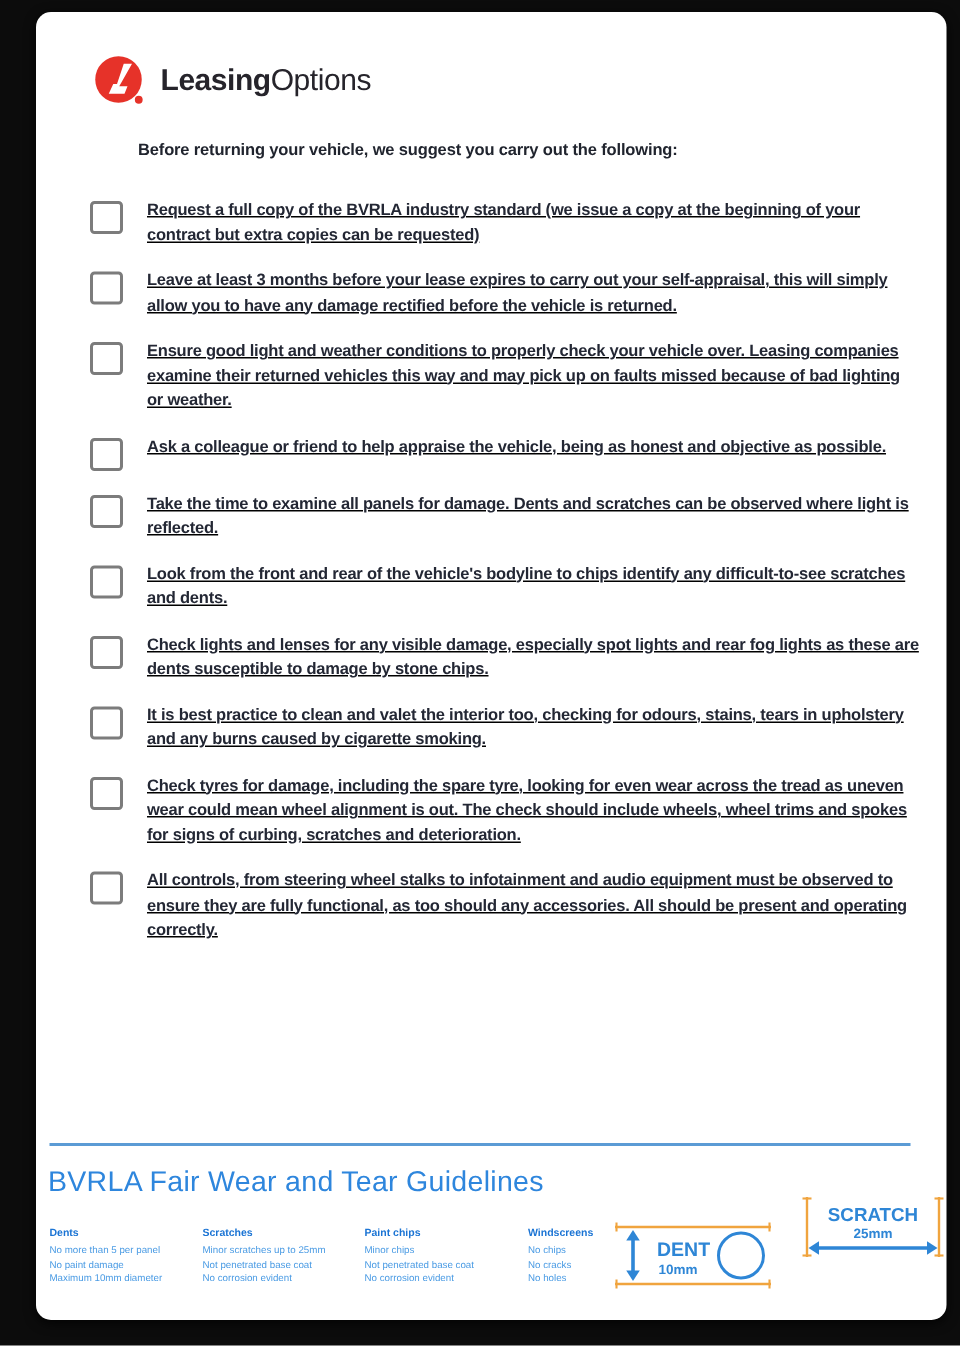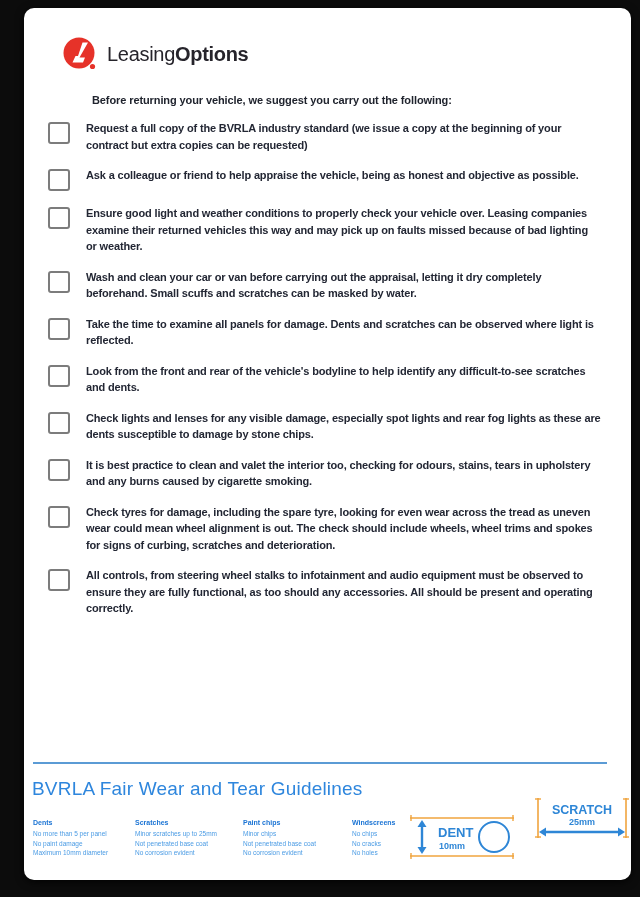--- a/index.html
+++ b/index.html
@@ -13,31 +13,31 @@
   .page{
     position:absolute;left:24px;top:8px;
     width:607px;height:872px;
     background:#ffffff;
     border-radius:10px;
     box-shadow:0 2px 8px rgba(0,0,0,.8);
   }
   
   .logo-row{position:absolute;left:38px;top:28px;display:flex;align-items:center;gap:9px;}
   .logo-text{font-size:20px;color:#26242b;letter-spacing:-0.3px;}
-  .logo-text .b1{font-weight:400;text-align:center;}
-  .logo-text .b2{font-weight:700;}
+  .logo-text .b1{font-weight:700;text-align:center;}
+  .logo-text .b2{font-weight:400;}
   
   .intro{
     position:absolute;left:36px;top:86px;
     font-size:11px;font-weight:600;color:#20242e;letter-spacing:-0.1px;padding-left:32px;
   }
   
   .checklist{
     position:absolute;left:24px;top:112px;width:553px;
-    list-style:none;margin:0;padding:0;
+    list-style:none;margin:12px;padding:0;text-decoration:underline;
   }
   .check-item{
     display:flex;align-items:flex-start;gap:16px;
     margin-bottom:14px;
   }
   .checkbox{
     flex:0 0 auto;
     width:18px;height:18px;
     border:2px solid #7c7c7c;border-radius:3px;
     background:#fff;margin-top:2px;
@@ -82,37 +82,37 @@
 
   <div class="intro">Before returning your vehicle, we suggest you carry out the following:</div>
 
   <ul class="checklist">
     <li class="check-item">
       <span class="checkbox"></span>
       <span class="check-text">Request a full copy of the BVRLA industry standard (we issue a copy at the beginning of your contract but extra copies can be requested)</span>
     </li>
     <li class="check-item">
       <span class="checkbox"></span>
+      <span class="check-text">Leave at least 3 months before your lease expires to carry out your self-appraisal, this will simply allow you to have any damage rectified before the vehicle is returned.</span>
+    </li>
+    <li class="check-item">
+      <span class="checkbox"></span>
+      <span class="check-text">Ensure good light and weather conditions to properly check your vehicle over. Leasing companies examine their returned vehicles this way and may pick up on faults missed because of bad lighting or weather.</span>
+    </li>
+    <li class="check-item">
+      <span class="checkbox"></span>
       <span class="check-text">Ask a colleague or friend to help appraise the vehicle, being as honest and objective as possible.</span>
     </li>
     <li class="check-item">
       <span class="checkbox"></span>
-      <span class="check-text">Ensure good light and weather conditions to properly check your vehicle over. Leasing companies examine their returned vehicles this way and may pick up on faults missed because of bad lighting or weather.</span>
-    </li>
-    <li class="check-item">
-      <span class="checkbox"></span>
-      <span class="check-text">Wash and clean your car or van before carrying out the appraisal, letting it dry completely beforehand. Small scuffs and scratches can be masked by water.</span>
-    </li>
-    <li class="check-item">
-      <span class="checkbox"></span>
       <span class="check-text">Take the time to examine all panels for damage. Dents and scratches can be observed where light is reflected.</span>
     </li>
     <li class="check-item">
       <span class="checkbox"></span>
-      <span class="check-text">Look from the front and rear of the vehicle's bodyline to help identify any difficult-to-see scratches and dents.</span>
+      <span class="check-text">Look from the front and rear of the vehicle's bodyline to chips identify any difficult-to-see scratches and dents.</span>
     </li>
     <li class="check-item">
       <span class="checkbox"></span>
       <span class="check-text">Check lights and lenses for any visible damage, especially spot lights and rear fog lights as these are dents susceptible to damage by stone chips.</span>
     </li>
     <li class="check-item">
       <span class="checkbox"></span>
       <span class="check-text">It is best practice to clean and valet the interior too, checking for odours, stains, tears in upholstery and any burns caused by cigarette smoking.</span>
     </li>
     <li class="check-item">

